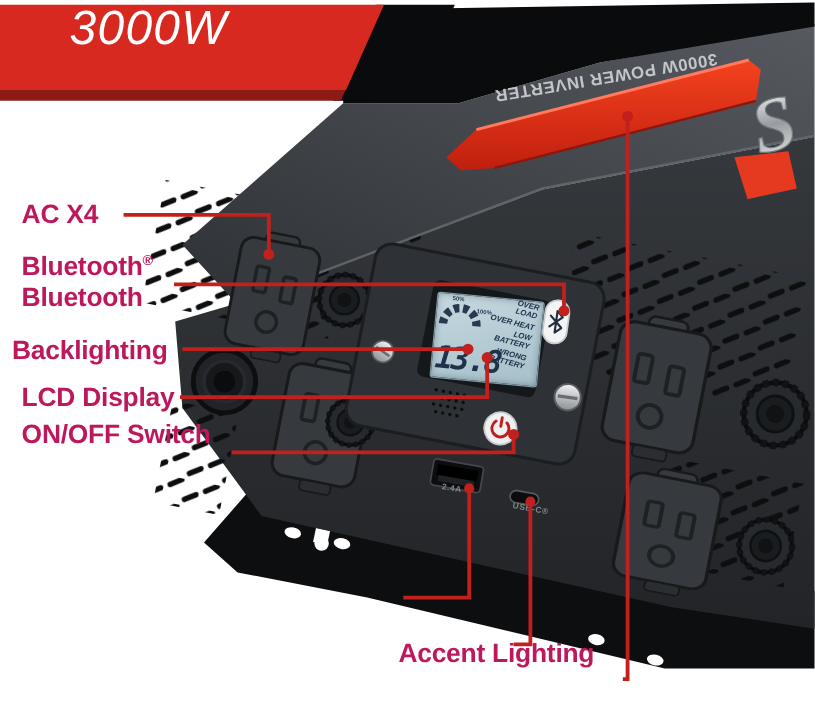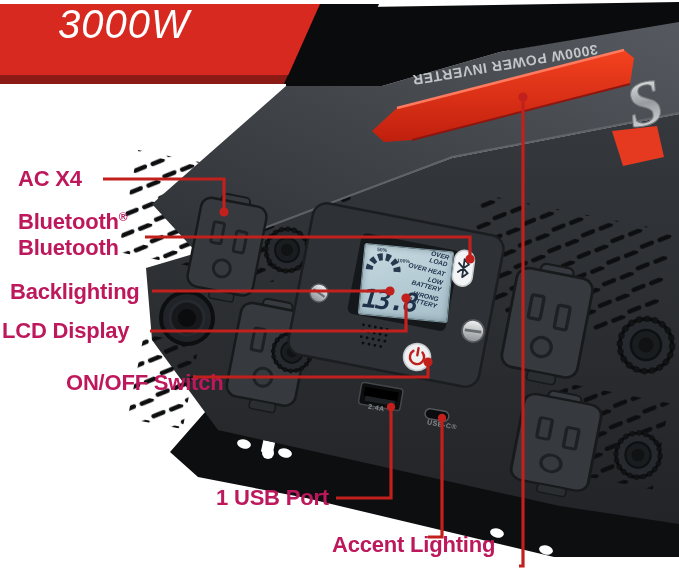--- a/index.html
+++ b/index.html
@@ -38,22 +38,22 @@
               transform-origin:top right;text-align:right;}
   .lcd-status div{font-size:6.5px;font-weight:700;font-style:italic;line-height:1.05;
                   color:#21334d;margin-bottom:3px;}
   
   .callout{position:absolute;font-size:22px;font-weight:700;color:#be185d;letter-spacing:-0.2px;
            line-height:1.18;white-space:nowrap;}
   .callout sup{font-size:12px;}
   #cl-ac{left:18px;top:166px;}
   #cl-bt{left:18px;top:209px;}
   #cl-back{left:10px;top:279px;}
-  #cl-lcd{left:2px;top:318px;}
-  #cl-on{left:18px;top:370px;margin-left:48px;}
+  #cl-lcd{left:18px;top:318px;}
+  #cl-on{left:18px;top:349px;}
   #cl-usb{left:216px;top:485px;}
   #cl-usbc{left:267px;top:522px;}
   #cl-accent{left:332px;top:532px;}
   #lines{pointer-events:none;}
 </style>
 </head>
 <body>
 
 <div class="stage">
 
@@ -237,21 +237,20 @@
   <div class="usb-mark usb-c-mark">USB-C®</div>
 
   <div class="callout" id="cl-ac">AC X4</div>
   <div class="callout" id="cl-bt">
     <div><span>Bluetooth</span><sup>®</sup></div>
     <div>Bluetooth</div>
   </div>
   <div class="callout" id="cl-back">Backlighting</div>
   <div class="callout" id="cl-lcd">LCD Display</div>
   <div class="callout" id="cl-on">ON/OFF Switch</div>
-  <div class="callout" id="cl-usb">1 USB Port</div>
   <div class="callout" id="cl-accent">Accent Lighting</div>
 
   <svg id="lines" width="679" height="587" viewBox="0 0 679 587">
     <g fill="none" stroke="#c2201d" stroke-width="3.2">
       <path d="M103,179 H224 V210"></path>
       <path d="M145,237 H470 V256"></path>
       <path d="M152,291 H388"></path>
       <path d="M150,331 H406 V300"></path>
       <path d="M193,377 H428 V366"></path>
       <path d="M336,498 H391 V410"></path>

